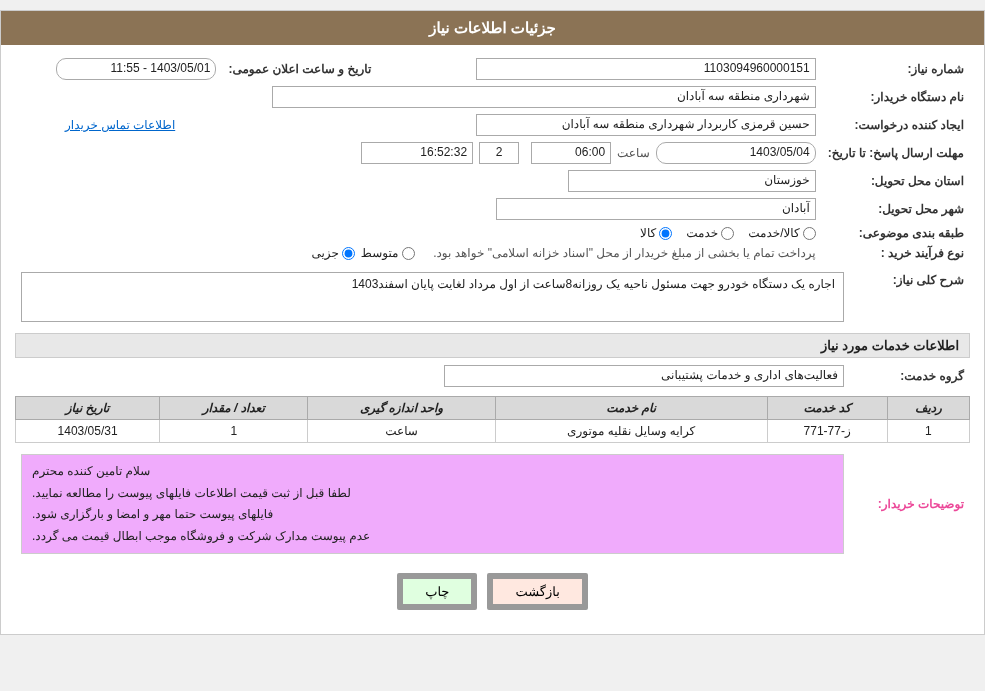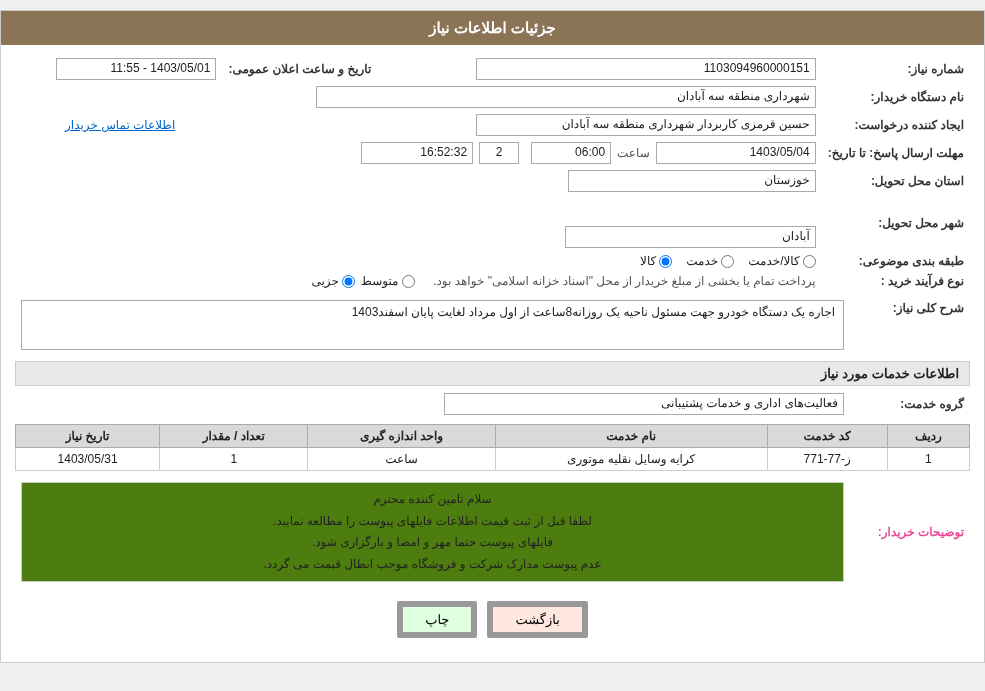--- a/index.html
+++ b/index.html
@@ -50,21 +50,21 @@
     .input-box {
       border: 1px solid #aaa;
       background: #fff;
       padding: 2px 5px;
       min-height: 22px;
       display: inline-block;
       font-size: 12px;
       font-family: Tahoma, Arial, sans-serif;
     }
     .input-wide { width: 340px; }
-    .input-date { width: 160px; }
+    .input-date { width: 160px; border-radius: 10px; }
     .input-time { width: 80px; }
     .link-blue { color: #0066cc; text-decoration: underline; cursor: pointer; margin-left: 44px; }
     .radio-group {
       display: flex;
       gap: 14px;
       align-items: center;
       direction: rtl;
     }
     .radio-item {
       display: flex;
@@ -85,34 +85,35 @@
       border-collapse: collapse;
       margin-bottom: 8px;
       font-size: 12px;
     }
     .data-table th {
       background: #d9d9d9;
       border: 1px solid #aaa;
       padding: 4px 8px;
       text-align: center;
       font-weight: bold;
+      font-style: italic;
     }
     .data-table td {
       border: 1px solid #ccc;
       padding: 4px 8px;
       text-align: center;
     }
     .data-table tr:nth-child(even) td { background: #f9f9f9; }
     .description-box {
       border: 1px solid #ccc;
-      background: #4d7c0f;
+      background: #f0abfc;
       padding: 6px 10px;
       font-size: 12px;
       line-height: 1.8;
-      text-align: center;
+      text-align: left;
       min-height: 70px;
     }
     .desc-label {
       font-weight: bold;
       color: #ec4899;
       vertical-align: top;
       white-space: nowrap;
       padding-top: 6px;
     }
     .buttons-row {
@@ -174,21 +175,21 @@
         <td style="width:20px;"></td>
         <td class="label-cell" style="text-align:left;">تاریخ و ساعت اعلان عمومی:</td>
         <td class="value-cell">
           <span class="input-box input-date">1403/05/01 - 11:55</span>
         </td>
       </tr>
 
       <tr>
         <td class="label-cell">نام دستگاه خریدار:</td>
         <td colspan="4" class="value-cell">
-          <span class="input-box" style="width:500px;">شهرداری منطقه سه آبادان</span>
+          <span class="input-box" style="width:544px;">شهرداری منطقه سه آبادان</span>
         </td>
       </tr>
 
       <tr>
         <td class="label-cell">ایجاد کننده درخواست:</td>
         <td colspan="2" class="value-cell">
           <span class="input-box" style="width:340px;">حسین قرمزی کاربردار شهرداری منطقه سه آبادان</span>
         </td>
         <td colspan="2" style="text-align:left;">
           <span class="link-blue">اطلاعات تماس خریدار</span>
@@ -213,21 +214,21 @@
       <tr>
         <td class="label-cell">استان محل تحویل:</td>
         <td colspan="4" class="value-cell">
           <span class="input-box" style="width:248px;">خوزستان</span>
         </td>
       </tr>
 
       <tr>
         <td class="label-cell">شهر محل تحویل:</td>
         <td colspan="4" class="value-cell">
-          <span class="input-box" style="width:251px;margin-top:28px;">آبادان</span>
+          <span class="input-box" style="width:320px;">آبادان</span>
         </td>
       </tr>
 
       <tr>
         <td class="label-cell">طبقه بندی موضوعی:</td>
         <td colspan="4" class="value-cell">
           <div class="radio-group">
             <label class="radio-item">
               <input type="radio" name="category" style="">
               <span>کالا/خدمت</span>

